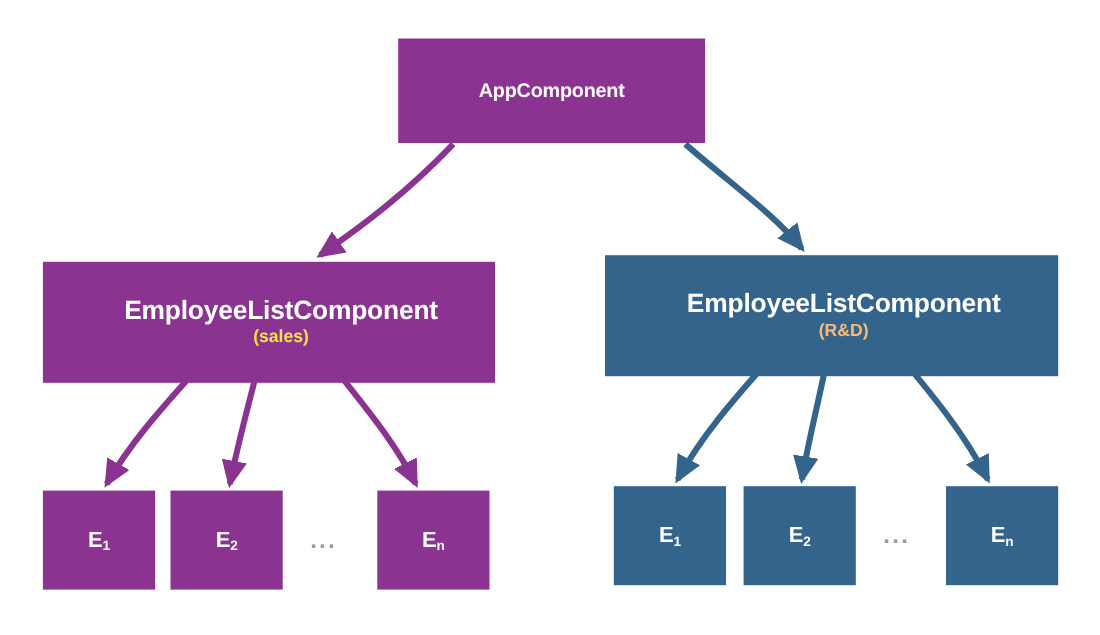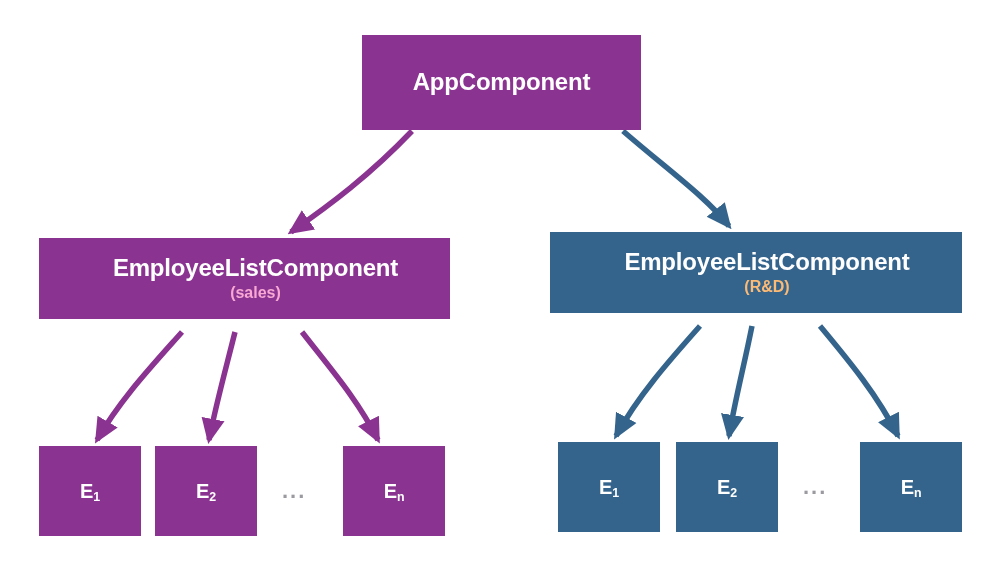--- a/index.html
+++ b/index.html
@@ -37,36 +37,36 @@
     text-align: center;
     line-height: 1.12;
   }
   .node-title {
     font-weight: bold;
     letter-spacing: -0.2px;
     white-space: nowrap;
   }
   .node-sub {
     font-weight: bold;
-    color: #f9a8d4;
+    color: #fde047;
     margin-top: 2px;
     white-space: nowrap;
   }
   .purple { background: #8a3391; }
   .blue   { background: #34648c; }
   .blue .node-sub { color: #fdba74; }
 
   
   #node-app {
     left: 362px; top: 35px; width: 279px; height: 95px;
   }
-  #node-app .node-title { font-size: 24px; }
+  #node-app .node-title { font-size: 18px; }
 
   
-  .node-list { height: 81px; padding-left: 22px; }
+  .node-list { height: 110px; padding-left: 22px; }
   #node-list-sales { left: 39px; top: 238px; width: 411px; }
   #node-list-rd    { left: 550px; top: 232px; width: 412px; }
   .node-list .node-title { font-size: 24px; }
   .node-list .node-sub   { font-size: 16px; }
 
   
   .node-leaf {
     width: 102px; height: 90px;
   }
   .node-leaf .node-title { font-size: 20px; }

